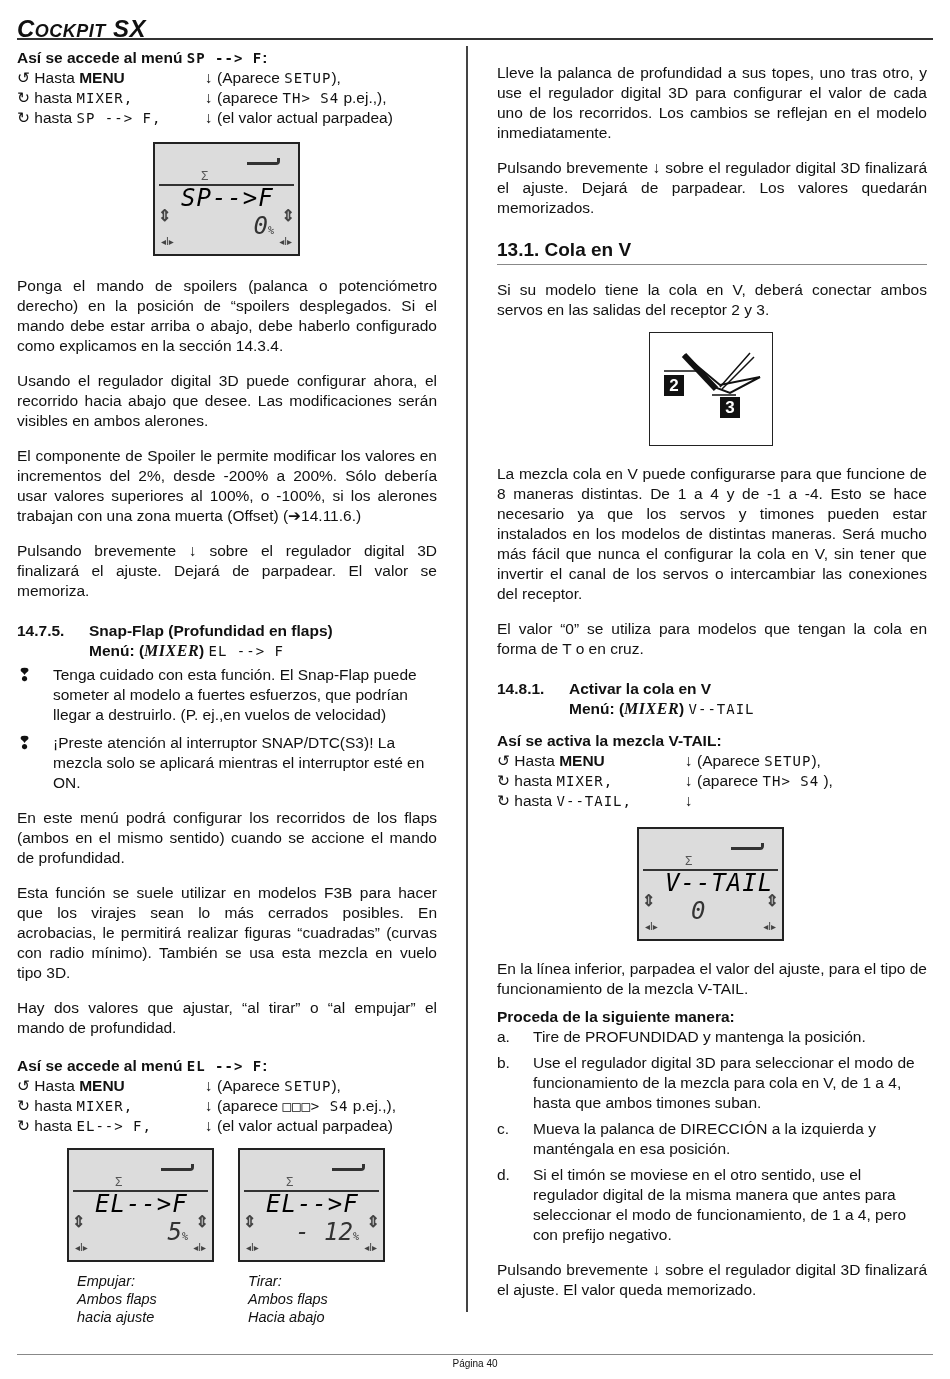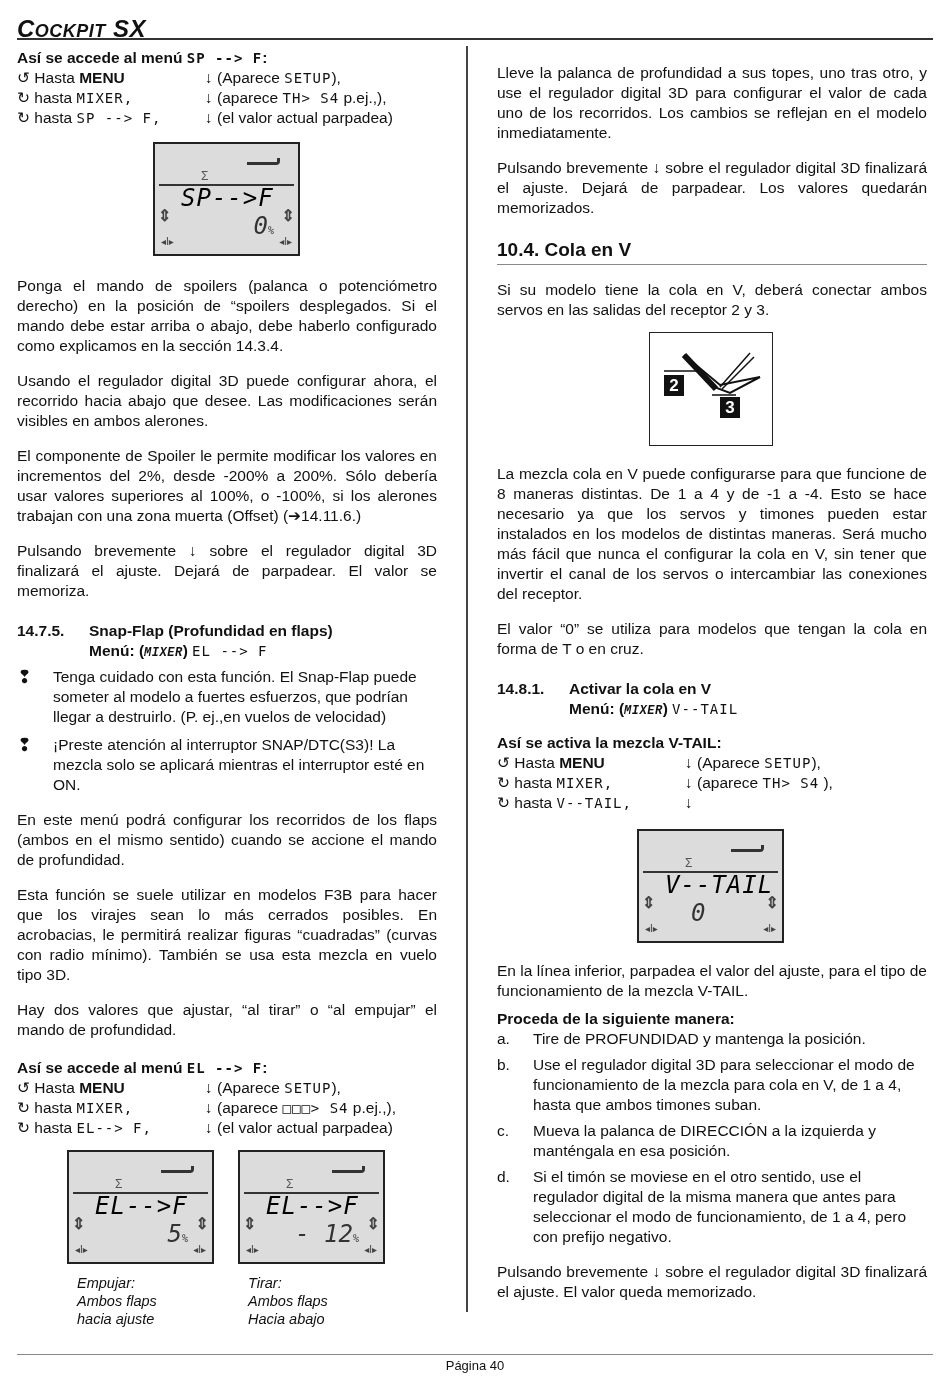--- a/index.html
+++ b/index.html
@@ -7,21 +7,21 @@
   .hdr{position:absolute;left:17px;top:6px;font-weight:bold;font-style:italic;font-size:24px;letter-spacing:0.5px;margin-top:9px;}
   .hdr .sc{font-size:18px;}
   .hdr-rule{position:absolute;left:17px;right:17px;top:38px;height:2px;background:#333;}
   .col-divider{position:absolute;left:466px;top:46px;width:2px;height:1266px;background:#444;}
   .col{position:absolute;top:48px;line-height:20px;}
   .left{left:17px;width:420px;}
   .right{left:497px;width:430px;}
   p{margin:15px 0 8px 0;text-align:justify;}
   .b{font-weight:bold;}
   .lcd{font-family:"DejaVu Sans Mono",monospace;font-size:14px;letter-spacing:1px;}
-  .lcd-s{font-family:Liberation Mono, monospace;font-style:italic;font-size:12px;letter-spacing:0.5px;}
+  .lcd-s{font-family:Liberation Serif, serif;font-style:italic;font-size:16px;letter-spacing:0.5px;}
   .steps{display:grid;grid-template-columns:188px 1fr;}
   .steps.r{grid-template-columns:188px 1fr;}
   .screen{border:2px solid #222;background:#dcdcdc;position:relative;width:143px;height:110px;}
   .screen .sig{position:absolute;left:46px;top:22px;font-size:12px;color:#555;}
   .screen .plane{position:absolute;left:92px;top:14px;width:30px;height:4px;border-bottom:3px solid #333;border-right:3px solid #333;border-radius:0 0 4px 0;}
   .screen .line{position:absolute;left:4px;right:4px;top:40px;height:2px;background:#333;}
   .screen .name{position:absolute;left:26px;top:44px;font-family:"DejaVu Sans Mono",monospace;font-style:italic;font-size:24px;color:#000000;letter-spacing:1px;}
   .screen .val{position:absolute;right:24px;top:72px;font-family:"DejaVu Sans Mono",monospace;font-style:italic;font-size:24px;color:#333;}
   .screen .val small{font-size:10px;}
   .screen .hl,.screen .hr{position:absolute;top:62px;font-size:16px;color:#444;font-weight:bold;}
@@ -30,21 +30,21 @@
   .screen .tl{left:6px}.screen .tr{right:6px}
   .sec-title{font-size:19px;font-weight:bold;border-bottom:1px solid #888;padding-bottom:4px;margin:22px 0 6px 0;}
   .subhead{display:grid;grid-template-columns:72px 1fr;font-weight:bold;margin-top:20px;}
   .warn{display:grid;grid-template-columns:36px 1fr;margin-bottom:8px;}
   .warn .ic{font-size:18px;}
   .list{display:grid;grid-template-columns:36px 1fr;margin-bottom:6px;}
   .cap{font-style:italic;font-size:14.5px;line-height:18px;}
   .figbox{width:122px;height:112px;border:1px solid #222;margin:12px 0 0 152px;position:relative;}
   .badge{position:absolute;background:#111;color:#fff;font-weight:bold;font-size:17px;width:20px;height:21px;text-align:center;line-height:22px;}
   .foot-rule{position:absolute;left:17px;right:17px;top:1354px;height:1px;background:#888;}
-  .foot{position:absolute;left:0;right:0;top:1358px;text-align:center;font-size:13px;}
+  .foot{position:absolute;left:0;right:0;top:1358px;text-align:center;font-size:10px;}
 </style>
 </head>
 <body>
 
 <div class="hdr"><span>C</span><span class="sc">OCKPIT</span> <span>SX</span></div>
 <div class="hdr-rule"></div>
 <div class="col-divider"></div>
 
 <div class="col left">
   <div class="b"><span>Así se accede al menú</span> <span class="lcd">SP --&gt; F</span>:</div>
@@ -133,21 +133,21 @@
           <div>Ambos flaps</div>
           <div>Hacia abajo</div>
         </div>
     </div>
   </div>
 </div>
 
 <div class="col right">
   <p>Lleve la palanca de profundidad  a sus topes, uno tras otro, y use el regulador digital 3D para configurar el valor de cada uno de los recorridos. Los cambios se reflejan en el modelo inmediatamente.</p>
   <p>Pulsando brevemente ↓ sobre el regulador digital 3D finalizará el ajuste. Dejará de parpadear. Los valores quedarán memorizados.</p>
-  <div class="sec-title">10.4.   Cola en V</div>
+  <div class="sec-title">13.1.   Cola en V</div>
   <p>Si su modelo tiene la cola en V, deberá conectar ambos servos en las salidas del receptor 2 y 3.</p>
   <div class="figbox">
     <svg width="122" height="112">
       <path d="M34 22 L70 52 L110 44 L80 60 L64 54 Z" fill="#fff" stroke="#111" stroke-width="2"></path>
       <path d="M34 22 L66 56" stroke="#111" stroke-width="6"></path>
       <path d="M70 54 L100 20 M72 56 L104 24" stroke="#111" stroke-width="1.5"></path>
       <path d="M14 38 L46 38 M62 62 L86 62" stroke="#111" stroke-width="1.5"></path>
     </svg>
     <span class="badge" style="left:14px;top:42px;">2</span>
     <span class="badge" style="left:70px;top:64px;">3</span>

